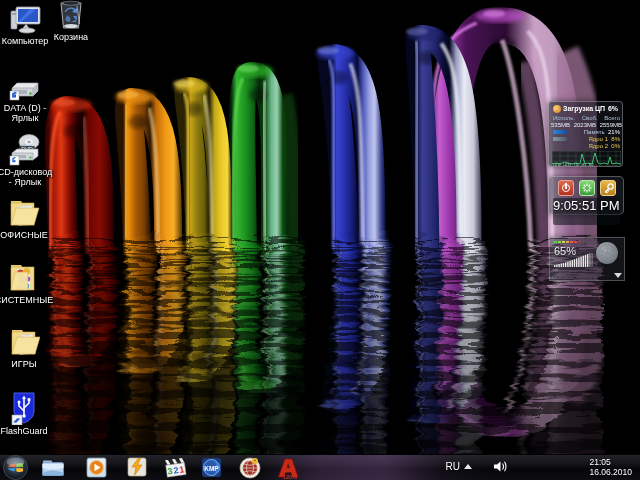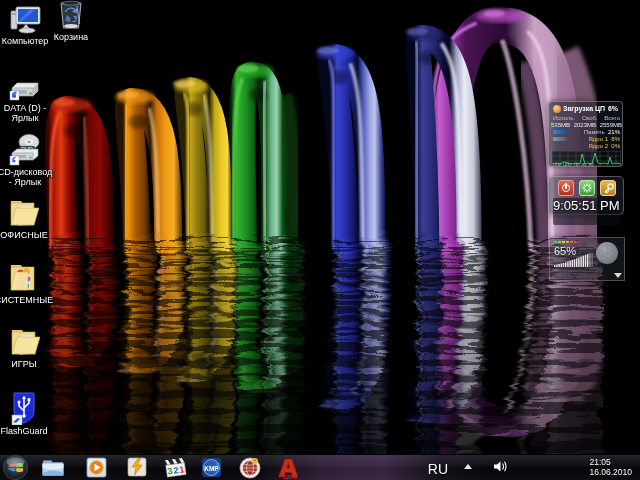--- a/index.html
+++ b/index.html
@@ -497,20 +497,20 @@
   </g>
   <circle cx="16" cy="4" r="3" fill="#e8b830"></circle>
   <path d="M15,4 l1,-1.5 1,1.5 z" fill="#b03020"></path>
 </svg>
 <svg class="tbi" style="left:276px" width="26" height="22" viewBox="0 0 26 22">
   <path d="M9,2 L16,2 L22,20 L16.5,20 L15,15.5 L9.5,15.5 L8,20 L2.5,20 Z M11,11 L13.5,11 L12.2,6.5 Z" fill="#c82a1a"></path>
   <path d="M9,2 L16,2 L22,20 L16.5,20 L15,15.5 L9.5,15.5 L8,20 L2.5,20 Z M11,11 L13.5,11 L12.2,6.5 Z" fill="none" stroke="#8a1408" stroke-width=".7"></path>
   <text x="14" y="21.5" font-size="5.5" font-weight="bold" fill="#c83020" text-anchor="middle" font-family="Liberation Sans">120%</text>
 </svg>
 <div id="tray">
-  <div style="position:absolute;right:192px;top:7px;font-size:14px;color:#fff;text-shadow:0 1px 1px #000">RU</div>
+  <div style="position:absolute;right:180px;top:7px;font-size:10px;color:#fff;text-shadow:0 1px 1px #000">RU</div>
   <div style="position:absolute;right:168px;top:10px;width:0;height:0;border-left:4px solid transparent;border-right:4px solid transparent;border-bottom:5px solid #e8e8e8"></div>
   <svg style="position:absolute;right:132px;top:6px" width="15" height="13" viewBox="0 0 15 13">
     <path d="M1,4.5 L4,4.5 L7.5,1.5 L7.5,11.5 L4,8.5 L1,8.5 Z" fill="#fff"></path>
     <path d="M9.5,3.5 Q11.5,6.5 9.5,9.5 M11.5,1.8 Q14.5,6.5 11.5,11.2" stroke="#fff" stroke-width="1.1" fill="none"></path>
   </svg>
   <div style="position:absolute;right:8px;top:3px;font-size:8.5px;color:#fff;line-height:10px;text-shadow:0 1px 1px #000">21:05<br>16.06.2010</div>
 </div>
 
 </body></html>

